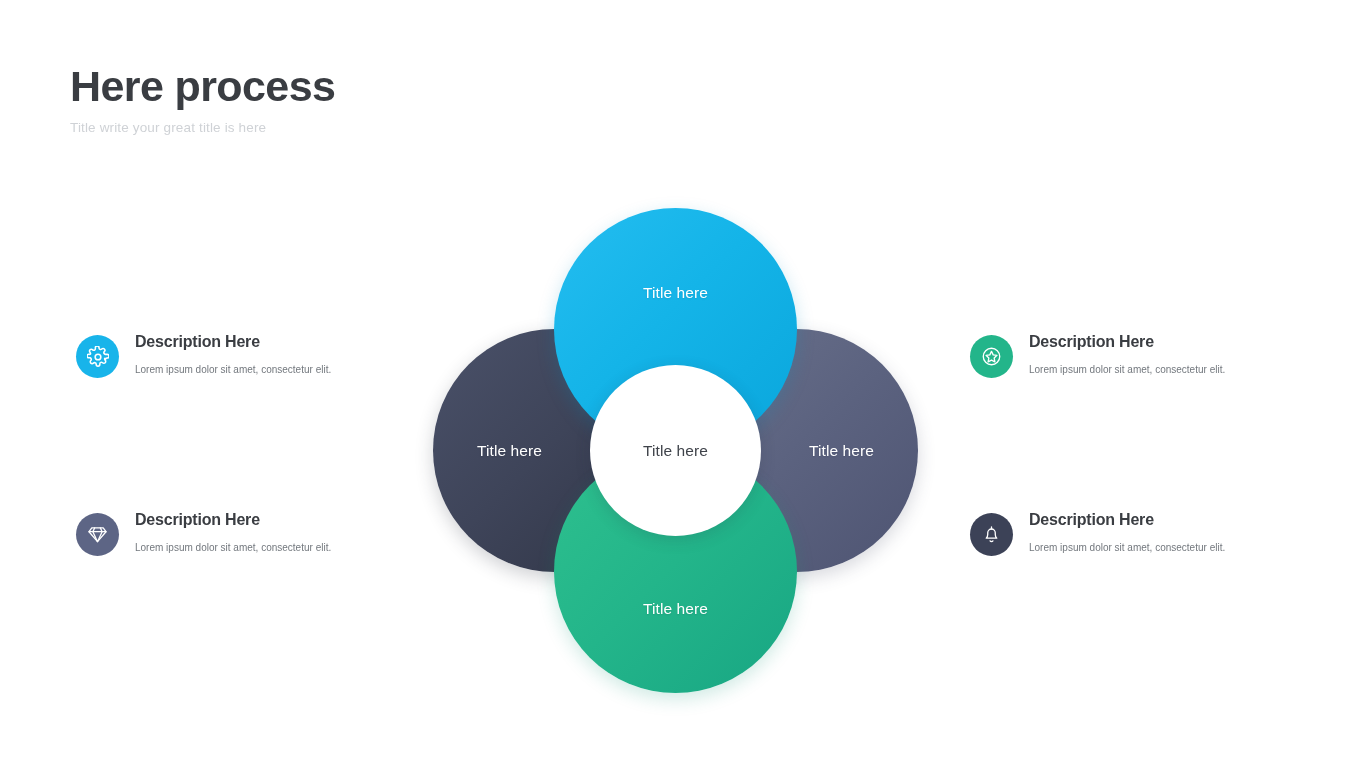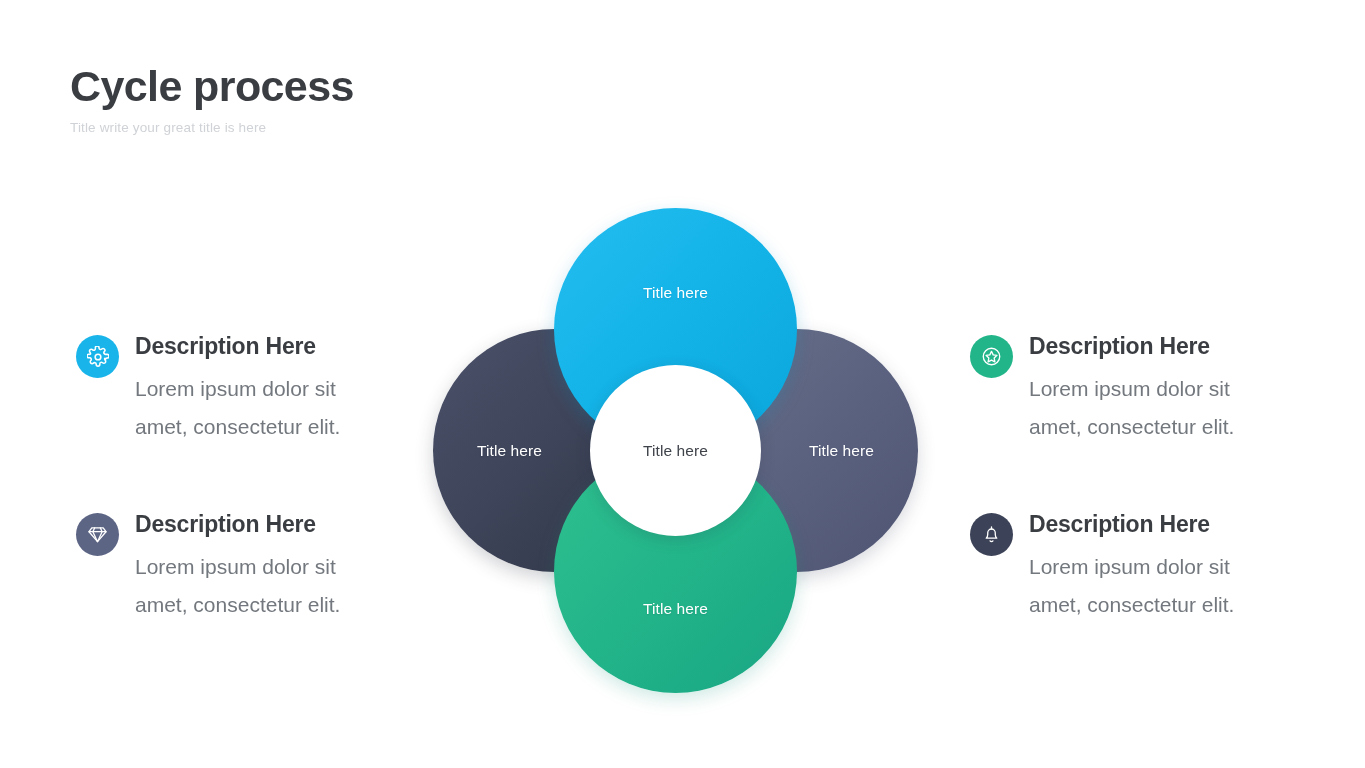--- a/index.html
+++ b/index.html
@@ -38,30 +38,30 @@
   .icon-badge {
     flex: 0 0 auto;
     width: 43px; height: 43px;
     border-radius: 50%;
     display: flex; align-items: center; justify-content: center;
     margin-top: 3px;
   }
   .icon-badge svg { display: block; }
   .desc-text { margin-left: 16px; padding-top: 0px; }
   .desc-title {
-    font-size: 23px;
+    font-size: 16px;
     font-weight: 700;
     color: #3a3d42;
     line-height: 1.25;
     letter-spacing: -0.2px;
     white-space: nowrap;
   }
   .desc-body {
     margin-top: 9px;
-    font-size: 21px;
+    font-size: 10px;
     color: #73787e;
     line-height: 1.82;
     font-weight: 400;
     max-width: 250px;
   }
 
   
   .cycle {
     position: absolute;
     left: 433px; top: 208px;
@@ -129,21 +129,21 @@
     font-weight: 400;
     letter-spacing: 0.1px;
   }
 </style>
 </head>
 <body>
 
 <div class="slide">
 
   <div class="header">
-    <div class="page-title">Cycle process</div>
+    <div class="page-title">Here process</div>
     <div class="page-subtitle">Title write your great title is here</div>
   </div>
 
   <div class="desc-item desc-left row-top">
     <div class="icon-badge" style="background:#18b4ea;">
       <span>
         <svg width="22" height="22" viewBox="0 0 24 24" fill="none" stroke="#ffffff" stroke-width="1.7" stroke-linecap="round" stroke-linejoin="round">
           <circle cx="12" cy="12" r="3.1"></circle>
           <path d="M19.4 13.5a1.7 1.7 0 0 0 .34 1.87l.06.06a2 2 0 1 1-2.83 2.83l-.06-.06a1.7 1.7 0 0 0-1.87-.34 1.7 1.7 0 0 0-1.03 1.56V20a2 2 0 1 1-4 0v-.09A1.7 1.7 0 0 0 8.9 18.3a1.7 1.7 0 0 0-1.87.34l-.06.06a2 2 0 1 1-2.83-2.83l.06-.06a1.7 1.7 0 0 0 .34-1.87 1.7 1.7 0 0 0-1.56-1.03H2a2 2 0 1 1 0-4h.09A1.7 1.7 0 0 0 3.7 8.9a1.7 1.7 0 0 0-.34-1.87l-.06-.06a2 2 0 1 1 2.83-2.83l.06.06a1.7 1.7 0 0 0 1.87.34H8.1a1.7 1.7 0 0 0 1.03-1.56V2a2 2 0 1 1 4 0v.09a1.7 1.7 0 0 0 1.03 1.56 1.7 1.7 0 0 0 1.87-.34l.06-.06a2 2 0 1 1 2.83 2.83l-.06.06a1.7 1.7 0 0 0-.34 1.87v.08a1.7 1.7 0 0 0 1.56 1.03H22a2 2 0 1 1 0 4h-.09a1.7 1.7 0 0 0-1.56 1.03z"></path>
         </svg>

